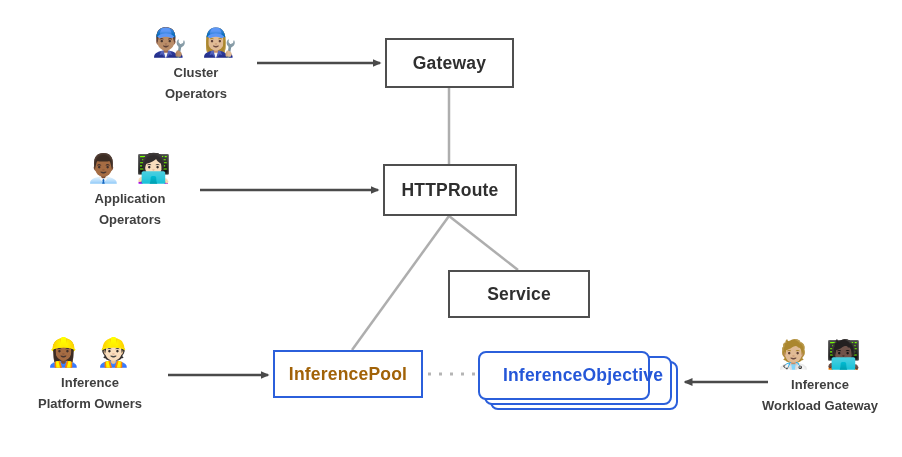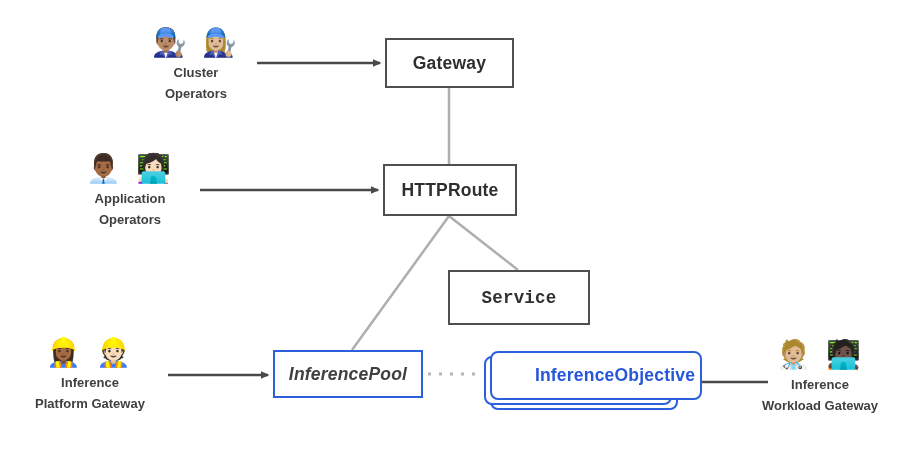--- a/index.html
+++ b/index.html
@@ -33,22 +33,21 @@
     font-size: 17.5px;
     letter-spacing: 0.2px;
     box-sizing: border-box;
   }
   .node.resource {
     border: 2.5px solid #4f4f4f;
     color: #2f2f2f;
   }
   .node.extension {
     border: 2.5px solid #2b5fdb;
-    color: #404040;
-    font-style: italic;
+    color: #a16207;
   }
   
   .stack {
     position: absolute;
     z-index: 2;
   }
   .stack .card {
     position: absolute;
     background: #ffffff;
     border: 2.5px solid #2b5fdb;
@@ -113,28 +112,28 @@
       <line x1="200" y1="190" x2="378" y2="190" marker-end="url(#arrowhead)"></line>
       <line x1="168" y1="375" x2="268" y2="375" marker-end="url(#arrowhead)"></line>
       <line x1="768" y1="382" x2="685" y2="382" marker-end="url(#arrowhead)"></line>
     </g>
   </svg>
 
   <div class="node resource" style="left:385px; top:38px; width:129px; height:50px;">Gateway</div>
 
   <div class="node resource" style="left:383px; top:164px; width:134px; height:52px;">HTTPRoute</div>
 
-  <div class="node resource" style="left:448px; top:270px; width:142px; height:55px;font-family:Liberation Mono, monospace;">Service</div>
+  <div class="node resource" style="left:448px; top:270px; width:142px; height:48px;">Service</div>
 
   <div class="node extension" style="left:273px; top:350px; width:150px; height:48px;">InferencePool</div>
 
   <div class="stack" style="left:478px; top:351px; width:202px; height:62px;">
     <div class="card" style="left:12px; top:10px; width:188px; height:49px;"></div>
     <div class="card" style="left:6px; top:5px; width:188px; height:49px;"></div>
-    <div class="card main" style="left:12px; top:0; width:212px; height:49px;padding-left:38px;">InferenceObjective</div>
+    <div class="card main" style="left:0; top:0; width:172px; height:49px;padding-left:38px;">InferenceObjective</div>
   </div>
 
   <div class="persona" style="left:111px; top:26px; width:170px;">
     <div class="emojis">👨🏽‍🔧 👩🏼‍🔧</div>
     <div class="label">
       <div>Cluster</div>
       <div>Operators</div>
     </div>
   </div>
 
@@ -143,21 +142,21 @@
     <div class="label">
       <div>Application</div>
       <div>Operators</div>
     </div>
   </div>
 
   <div class="persona" style="left:5px; top:336px; width:170px;">
     <div class="emojis">👷🏾‍♀️ 👷🏻</div>
     <div class="label">
       <div>Inference</div>
-      <div>Platform Gateway</div>
+      <div>Platform Owners</div>
     </div>
   </div>
 
   <div class="persona" style="left:735px; top:338px; width:170px;">
     <div class="emojis">🧑🏼‍⚕️ 🧑🏿‍💻</div>
     <div class="label">
       <div>Inference</div>
       <div>Workload Gateway</div>
     </div>
   </div>

